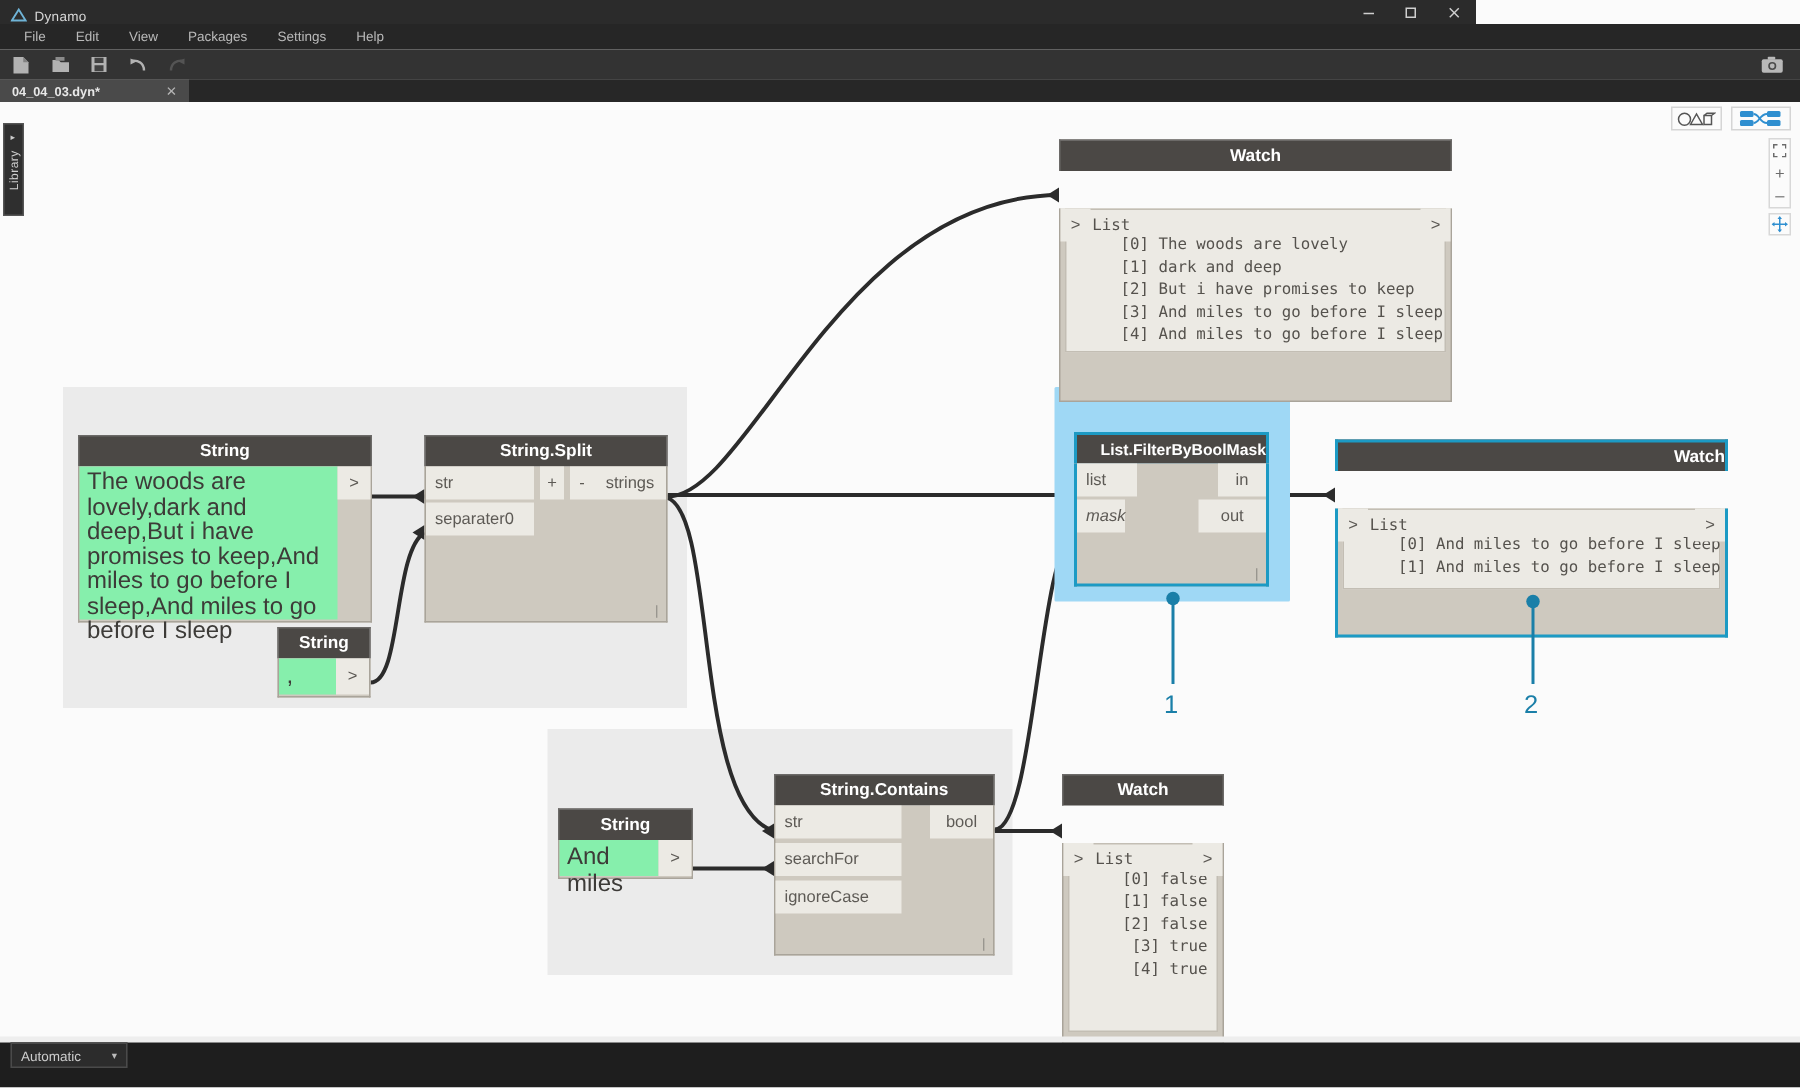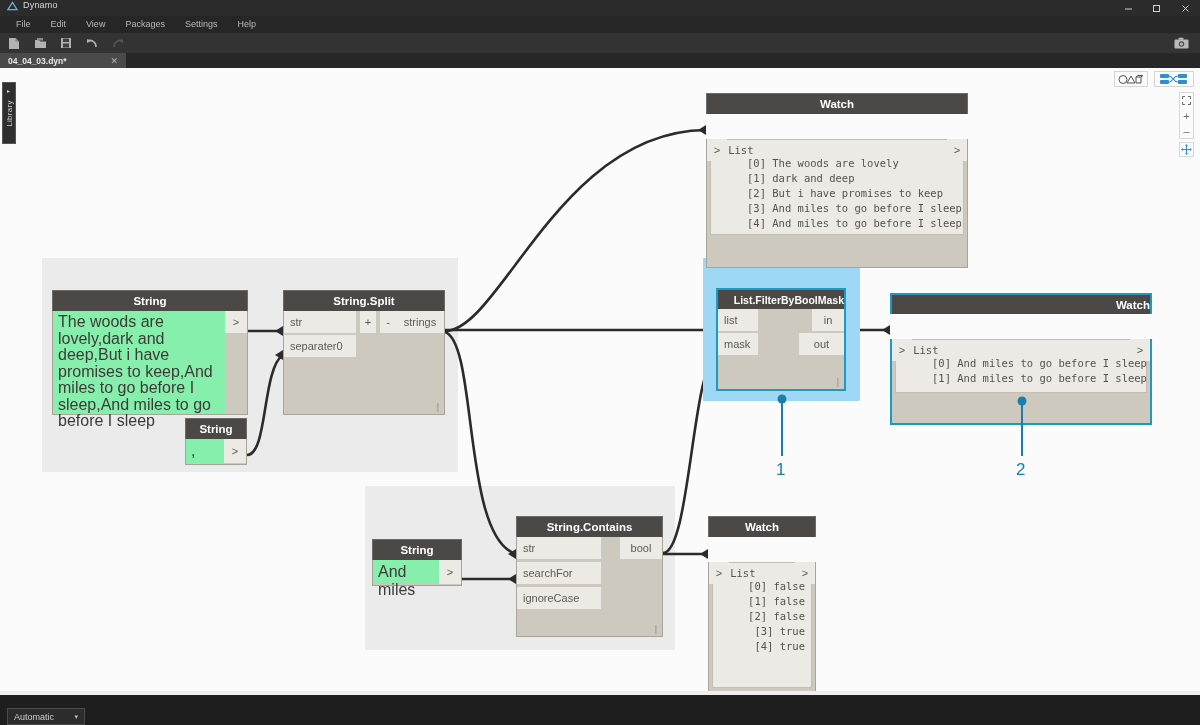--- a/index.html
+++ b/index.html
@@ -6,23 +6,23 @@
   html, body {
     width: 1200px; height: 725px;
     background: #ffffff;
     font-family: "Liberation Sans", sans-serif;
     overflow: hidden;
   }
   #app { position: relative; width: 1200px; height: 725px; background: #fbfbfb; }
 
   
   .titlebar {
-    position: absolute; left: 0; top: 0; width: 1200px; height: 16px;
+    position: absolute; left: 0; top: 0; width: 984px; height: 16px;
     background: #2b2b2b; color: #d6d6d6;
-    display: flex; align-items: flex-start;
+    display: flex; align-items: flex-end;
   }
   .titlebar .logo { width: 14px; height: 12px; margin-left: 5px; display:flex; align-items:center; justify-content:center; }
   .titlebar .apptitle { font-size: 9px; margin-left: 4px; letter-spacing: .2px; color:#d8d8d8; }
   .winbtns { margin-left: auto; display: flex; height: 16px; }
   .winbtn { width: 28px; height: 16px; display: flex; align-items: center; justify-content: center;
             color: #cfcfcf; font-size: 9px; line-height: 1; }
   .winbtn.close { width: 30px; }
 
   
   .menubar {
@@ -144,21 +144,21 @@
   .zoombtn { width: 15px; height: 15px; display:flex; align-items:center; justify-content:center;
              font-size: 11px; color: #6b6b6b; }
   .panbtn {
     position: absolute; right: 6px; top: 74px; width: 15px; height: 15px;
     background: #fbfbfb; border: 1px solid #d8d8d8; display:flex; align-items:center; justify-content:center;
   }
 
   
   .statusbar {
     position: absolute; left: 0; top: 695px; width: 1200px; height: 30px;
-    background: #1e1e1e; display: flex; align-items: flex-end;
+    background: #1e1e1e; display: flex; align-items: flex-start;
   }
   .runmode {
     margin-left: 7px; width: 78px; height: 17px; background: #2c2c2c; border: 1px solid #4a4a4a;
     color: #cdcdcd; font-size: 9px; display: flex; align-items: center;
     padding: 0 6px; justify-content: space-between;
   }
   .runmode .caret { font-size: 7px; color: #bbb; }
   .statusline { position:absolute; left:0; top:691px; width:1200px; height:4px; background:#eeeeee; }
 </style>
 </head>
@@ -343,21 +343,21 @@
           <div class="wl-row wl-indent">[3] And miles to go before I sleep</div>
           <div class="wl-row wl-indent">[4] And miles to go before I sleep</div>
         </div>
       </div>
     </div>
 
     <div class="node sel" style="left:716px; top:220px; width:130px;">
       <div class="hdr" style="font-size:10.5px;">List.FilterByBoolMask</div>
       <div class="body" style="height:82px;">
         <div class="port" style="left:0; top:0; width:40px;">list</div>
-        <div class="port" style="left:0; top:24px; width:40px;">mask</div>
+        <div class="port" style="left:0; top:24px; width:32px;font-style:italic;">mask</div>
         <div class="port out" style="right:0; top:0; width:32px;margin-left:12px;">in</div>
         <div class="port out" style="right:0; top:24px; width:45px;">out</div>
         <div class="tinybar">|</div>
       </div>
     </div>
 
     <div class="node sel" style="left:890px; top:225px; width:262px;">
       <div class="hdr">Watch</div>
       <div class="body" style="height:86px;">
         <div class="port" style="left:0; top:0; width:20px; text-align:center; padding:0;">&gt;</div>

